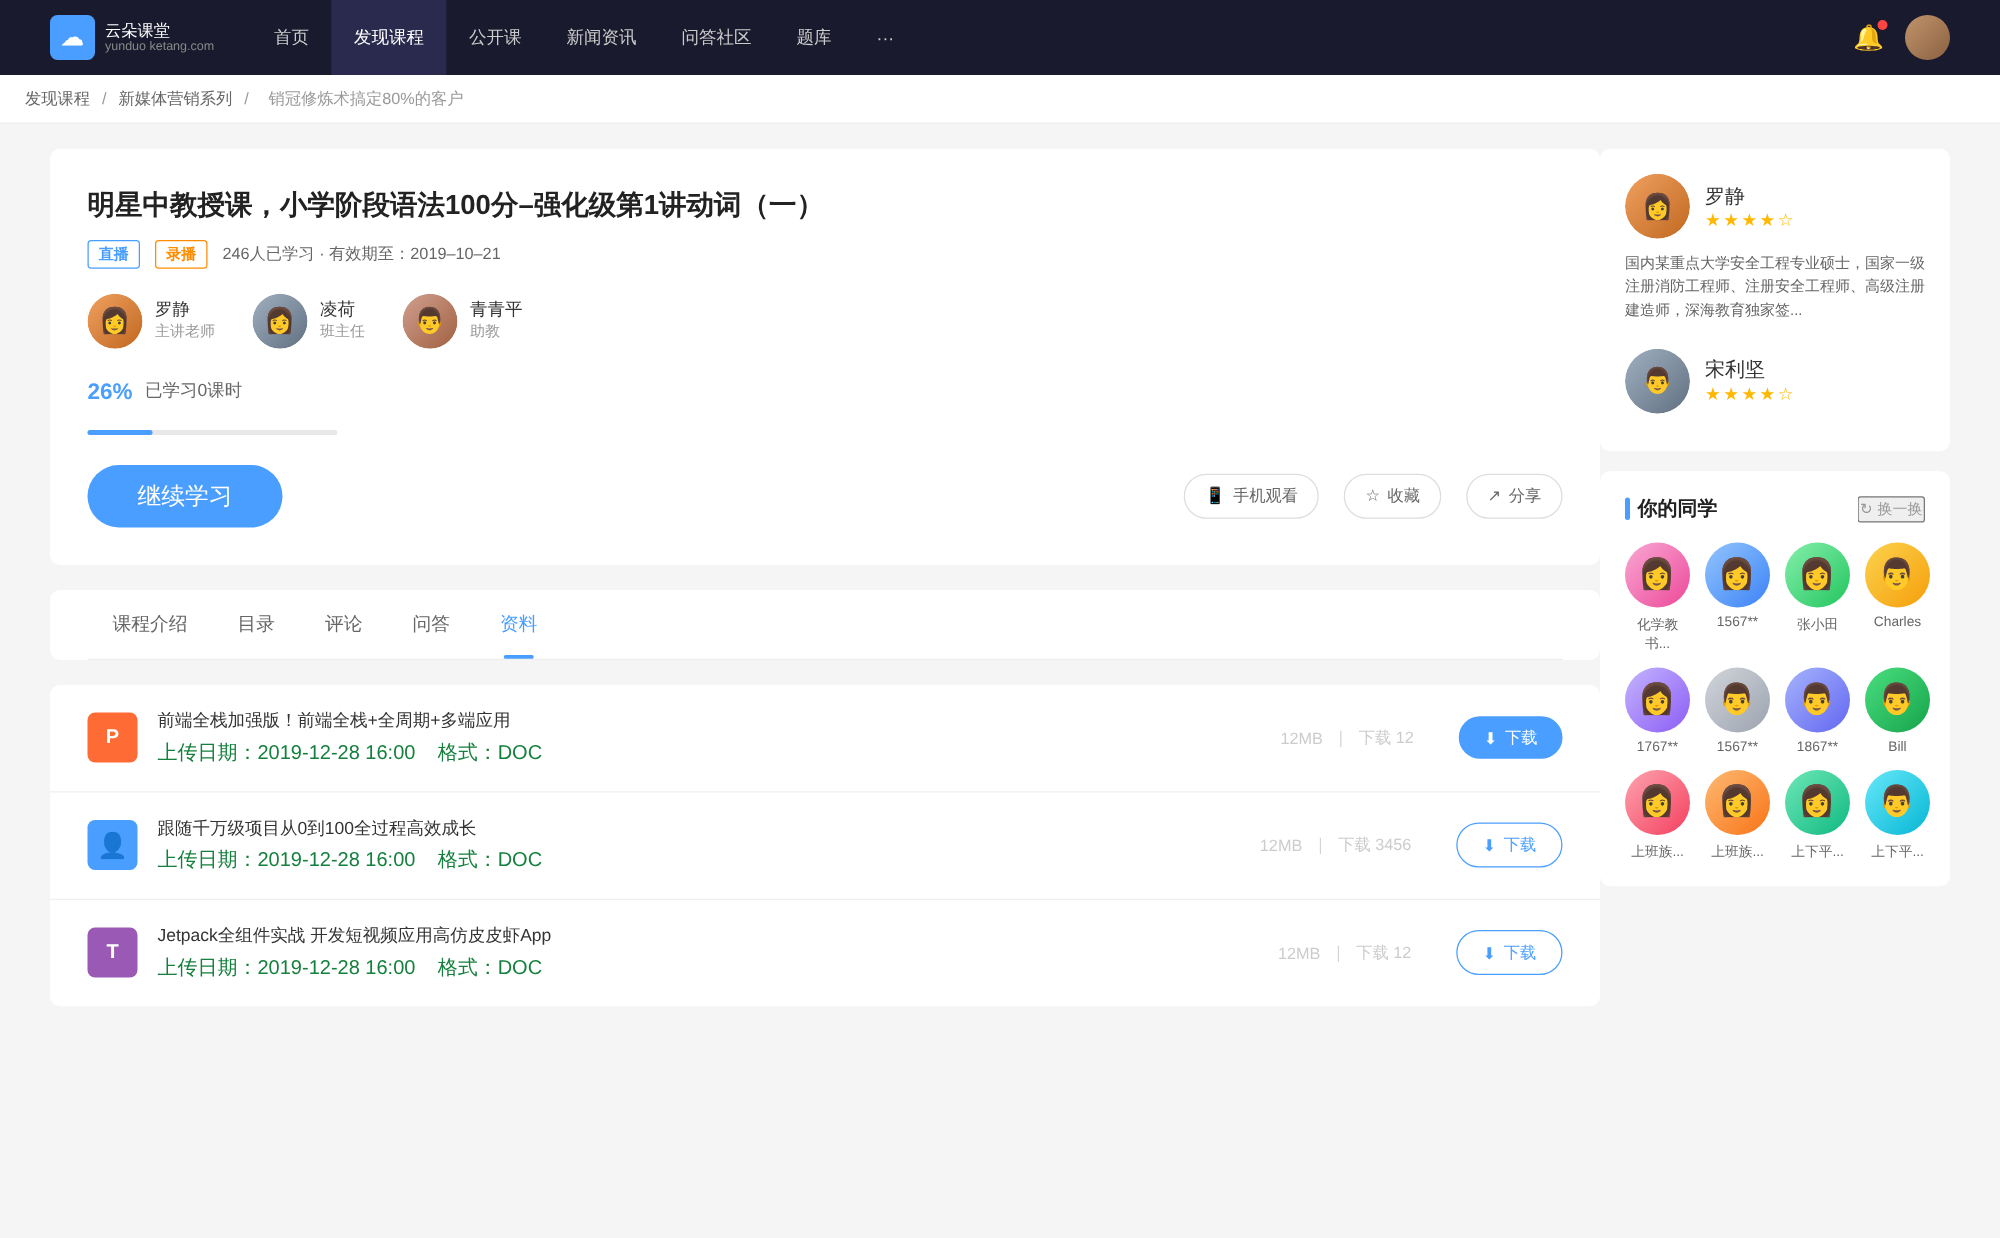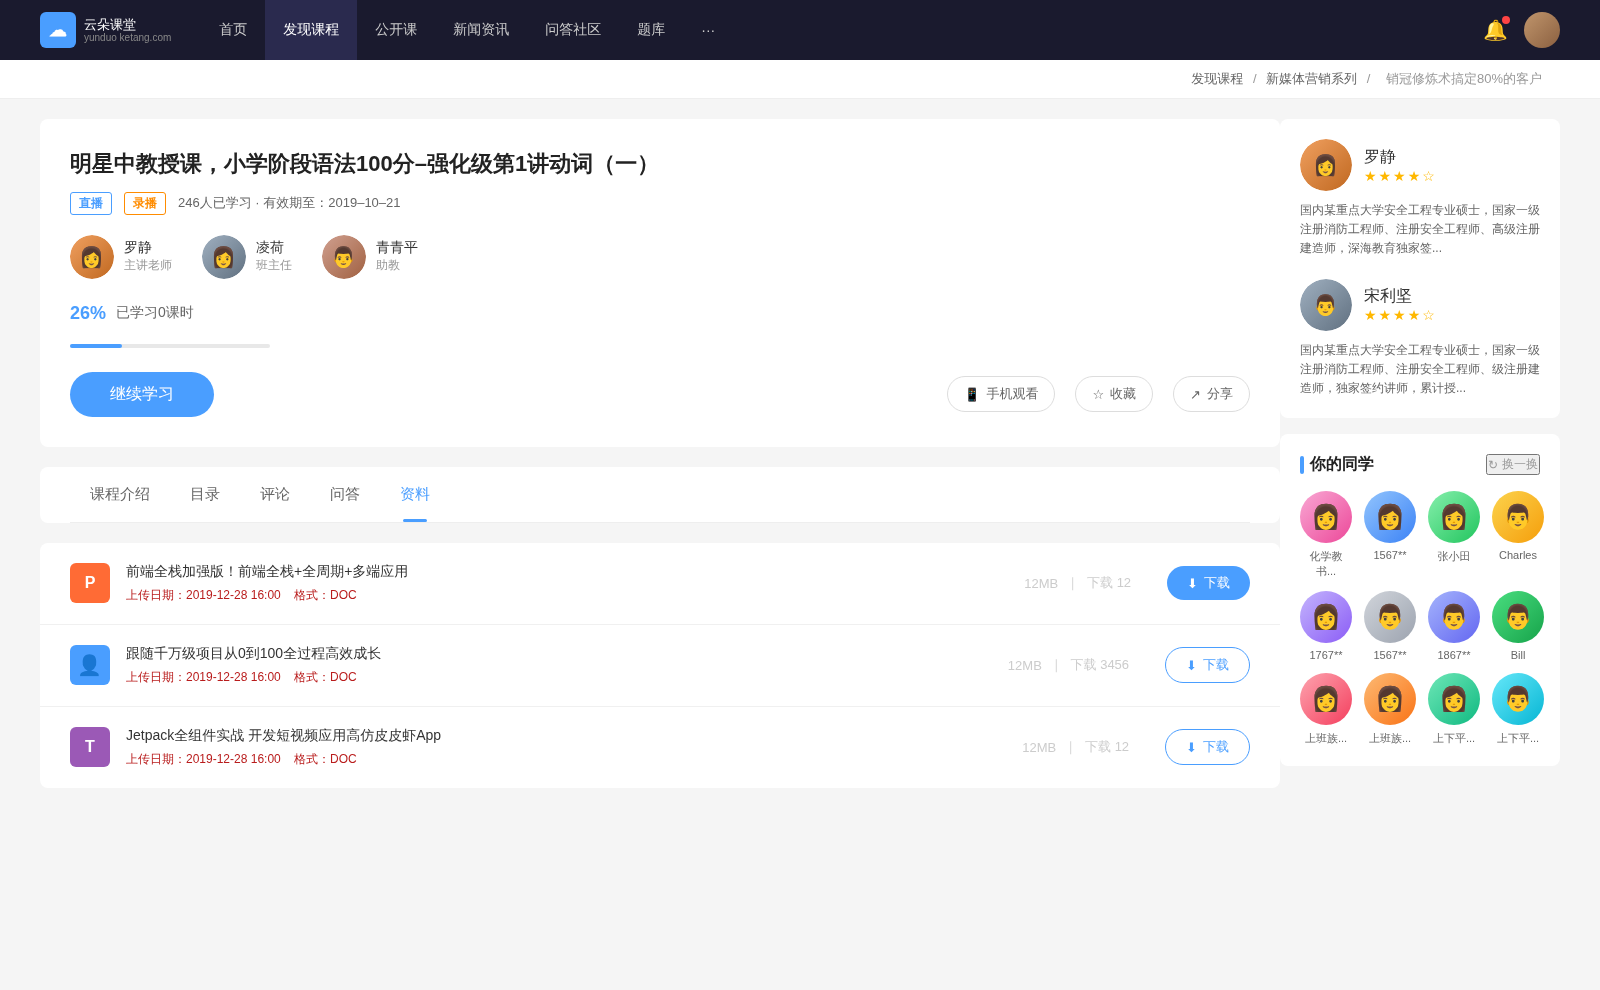--- a/index.html
+++ b/index.html
@@ -14,21 +14,21 @@
     .nav-items { display: flex; gap: 0; flex: 1; }
     .nav-item { color: #ccc; padding: 0 18px; height: 60px; display: flex; align-items: center; cursor: pointer; font-size: 14px; transition: background 0.2s; }
     .nav-item.active { background: #2a2a4e; color: white; }
     .nav-right { display: flex; align-items: center; gap: 16px; margin-left: auto; }
     .nav-bell { color: #ccc; font-size: 20px; cursor: pointer; position: relative; }
     .nav-bell-dot { width: 8px; height: 8px; background: #ff4444; border-radius: 50%; position: absolute; top: -2px; right: -2px; }
     .nav-avatar { width: 36px; height: 36px; border-radius: 50%; background: #c0a080; overflow: hidden; cursor: pointer; }
     .nav-avatar-img { width: 100%; height: 100%; background: linear-gradient(135deg, #c0956c, #8b6040); }
 
     
-    .breadcrumb { background: white; padding: 10px 52px; border-bottom: 1px solid #eee; font-size: 13px; color: #666; text-align: right; }
+    .breadcrumb { background: white; padding: 10px 20px; border-bottom: 1px solid #eee; font-size: 13px; color: #666; }
     .breadcrumb a { color: #666; text-decoration: none; }
     .breadcrumb span { color: #999; margin: 0 6px; }
 
     
     .main-container { display: flex; padding: 20px 40px; max-width: 1600px; }
     .content-area { flex: 1; min-width: 0; }
     .sidebar { width: 280px; flex-shrink: 0; }
 
     
     .course-card { background: white; border-radius: 8px; padding: 30px; margin-bottom: 20px; }
@@ -41,42 +41,42 @@
     .teacher { display: flex; align-items: center; gap: 10px; }
     .teacher-avatar { width: 44px; height: 44px; border-radius: 50%; overflow: hidden; }
     .teacher-name { font-size: 14px; font-weight: 500; color: #333; }
     .teacher-role { font-size: 12px; color: #999; }
     .progress-section { margin-bottom: 24px; }
     .progress-label { display: flex; align-items: center; gap: 10px; margin-bottom: 20px; font-size: 14px; color: #666; }
     .progress-pct { color: #4a9eff; font-size: 18px; font-weight: bold; }
     .progress-bar-bg { height: 4px; background: #e8e8e8; border-radius: 2px; width: 200px; }
     .progress-bar-fill { height: 4px; background: #4a9eff; border-radius: 2px; }
     .action-row { display: flex; align-items: center; gap: 0; }
-    .btn-primary { background: #4a9eff; color: white; border: none; padding: 12px 40px; border-radius: 25px; font-size: 16px; cursor: pointer; font-weight: 500; }
+    .btn-primary { background: #4a9eff; color: white; border: none; padding: 12px 40px; border-radius: 25px; font-size: 19px; cursor: pointer; font-weight: 500; }
     .btn-actions { margin-left: auto; display: flex; gap: 20px; }
     .btn-action { background: none; border: 1px solid #ddd; padding: 8px 16px; border-radius: 20px; cursor: pointer; display: flex; align-items: center; gap: 6px; color: #666; font-size: 13px; }
 
     
     .tabs-card { background: white; border-radius: 8px; padding: 0 30px; margin-bottom: 20px; }
     .tabs { display: flex; gap: 0; border-bottom: 1px solid #eee; }
     .tab { padding: 18px 20px; cursor: pointer; font-size: 15px; color: #666; position: relative; }
     .tab.active { color: #4a9eff; }
     .tab.active::after { content: ''; position: absolute; bottom: 0; left: 50%; transform: translateX(-50%); width: 24px; height: 3px; background: #4a9eff; border-radius: 2px; }
 
     
     .resources-card { background: white; border-radius: 8px; }
     .resource-item { display: flex; align-items: center; gap: 16px; padding: 20px 30px; border-bottom: 1px solid #f0f0f0; }
     .resource-item:last-child { border-bottom: none; }
     .resource-icon { width: 40px; height: 40px; border-radius: 6px; display: flex; align-items: center; justify-content: center; color: white; font-size: 16px; font-weight: bold; flex-shrink: 0; }
     .resource-icon-p { background: #ff6b35; }
     .resource-icon-u { background: #4a9eff; }
     .resource-icon-t { background: #9b59b6; }
     .resource-info { flex: 1; }
     .resource-name { font-size: 14px; font-weight: 500; color: #333; margin-bottom: 6px; }
-    .resource-meta { font-size: 12px; color: #b91c1c; }
+    .resource-meta { font-size: 16px; color: #15803d; }
     .resource-stats { color: #999; font-size: 13px; display: flex; align-items: center; gap: 8px; margin-right: 20px; white-space: nowrap; }
     .resource-stats span { color: #ccc; }
     .btn-download { border: 1px solid #4a9eff; color: #4a9eff; background: white; padding: 8px 20px; border-radius: 20px; cursor: pointer; display: flex; align-items: center; gap: 6px; font-size: 13px; }
     .btn-download-filled { background: #4a9eff; color: white; border: none; padding: 8px 20px; border-radius: 20px; cursor: pointer; display: flex; align-items: center; gap: 6px; font-size: 13px; }
 
     
     .sidebar-card { background: white; border-radius: 8px; padding: 20px; margin-bottom: 16px; }
     .sidebar-section-title { font-size: 16px; font-weight: bold; color: #222; display: flex; align-items: center; gap: 6px; margin-bottom: 16px; }
     .sidebar-section-title::before { content: ''; width: 4px; height: 18px; background: #4a9eff; border-radius: 2px; display: inline-block; }
     .sidebar-nav { display: flex; align-items: center; gap: 8px; margin-left: auto; font-size: 12px; color: #999; }
@@ -311,21 +311,20 @@
       <div class="teacher-profile" style="margin-bottom:0;">
         <div class="teacher-profile-header">
           <div class="teacher-profile-avatar">
             <div class="human-face teacher2-a">👨</div>
           </div>
           <div>
             <div class="teacher-profile-name">宋利坚</div>
             <div class="stars">★★★★☆</div>
           </div>
         </div>
-        <div class="teacher-profile-desc">国内某重点大学安全工程专业硕士，国家一级注册消防工程师、注册安全工程师、级注册建造师，独家签约讲师，累计授...</div>
       </div>
     </div>
 
     <div class="sidebar-card">
       <div class="classmates-header">
         <div class="sidebar-section-title">
           <span>你的同学</span>
         </div>
         <button class="refresh-btn">
           <span>↻</span>

